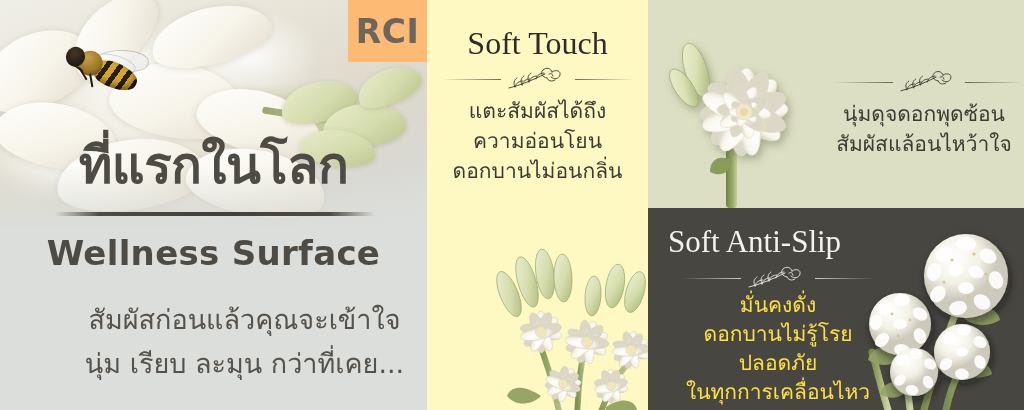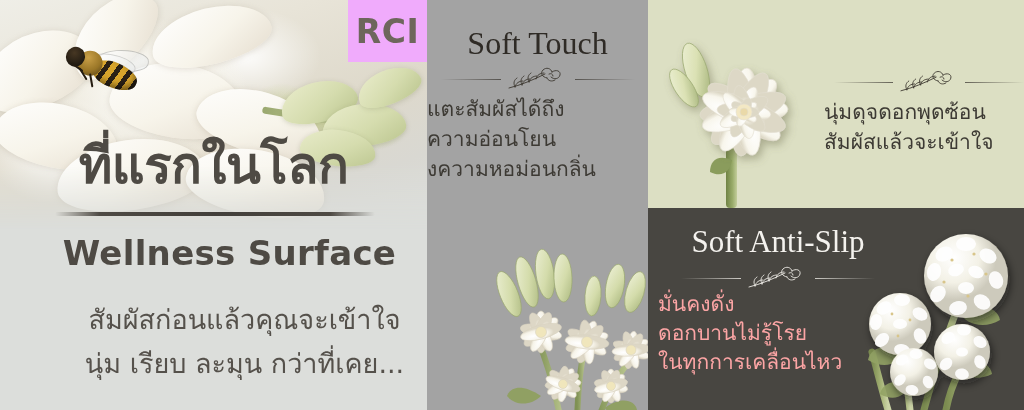--- a/index.html
+++ b/index.html
@@ -59,45 +59,45 @@
     font-family:"DejaVu Sans","Liberation Sans",sans-serif;
     font-size:51px;line-height:1;font-weight:700;color:#4e4a44;
     letter-spacing:-.5px;white-space:nowrap;
   }
   .rule{
     position:absolute;left:55px;top:212px;width:320px;height:4px;
     background:linear-gradient(90deg,rgba(78,74,68,0) 0%,#4e4a44 14%,#423f3a 50%,#4e4a44 86%,rgba(78,74,68,0) 100%);
     border-radius:2px;
   }
   .subhead-en{
-    position:absolute;left:16px;top:233px;width:427px;text-align:center;
+    position:absolute;left:0;top:233px;width:427px;text-align:center;
     font-family:"DejaVu Sans","Liberation Sans",sans-serif;
     font-size:34px;font-weight:700;color:#4e4a44;letter-spacing:.3px;white-space:nowrap;
   }
   .body-th{
     position:absolute;left:0;width:427px;text-align:center;
     font-family:"DejaVu Sans","Liberation Sans",sans-serif;
     font-size:27px;font-weight:400;color:#55514b;white-space:nowrap;margin-left:31px;
   }
   .body-th.l1{top:298px;}
   .body-th.l2{top:342px;}
 
   .rci-badge{
     position:absolute;left:348px;top:0;width:79px;height:62px;
-    background:#f0abfc;display:flex;align-items:center;justify-content:center;
+    background:#fdba74;display:flex;align-items:center;justify-content:center;
   }
   .rci-badge span{
     font-family:"DejaVu Sans","Liberation Sans",sans-serif;
     font-size:33px;font-weight:700;color:#6e665c;letter-spacing:.5px;
   }
 
   
   .panel-beige{
     position:absolute;left:427px;top:0;width:221px;height:410px;
-    background:#a3a3a3;overflow:hidden;
+    background:#fef9c3;overflow:hidden;
   }
   
   .panel-green{
     position:absolute;left:648px;top:0;width:376px;height:208px;
     background:#dcdfc3;overflow:hidden;
   }
   
   .panel-dark{
     position:absolute;left:648px;top:208px;width:376px;height:202px;
     background:#484641;overflow:hidden;
@@ -112,42 +112,42 @@
 
   .ornament{display:flex;align-items:center;justify-content:center;}
   .ornament .orn-line{height:1px;width:60px;}
   .orn-line.dk{background:linear-gradient(90deg,rgba(60,56,50,0),rgba(60,56,50,.75));}
   .orn-line.dk.r{background:linear-gradient(90deg,rgba(60,56,50,.75),rgba(60,56,50,0));}
   .orn-line.lt{background:linear-gradient(90deg,rgba(238,236,230,0),rgba(238,236,230,.8));}
   .orn-line.lt.r{background:linear-gradient(90deg,rgba(238,236,230,.8),rgba(238,236,230,0));}
   .orn-svg{margin:0 6px;display:block;}
 
   .card-body{
-    font-family:Liberation Mono, monospace;
-    font-weight:400;text-align:left;white-space:nowrap;
+    font-family:Liberation Serif, serif;
+    font-weight:400;text-align:center;white-space:nowrap;
   }
   .body-dark{color:#3d3a34;}
-  .body-light{color:#fca5a5;}
+  .body-light{color:#fde047;}
 
   
   .st-title{position:absolute;left:0;top:25px;width:221px;text-align:center;font-size:32px;}
   .st-orn{position:absolute;left:0;top:66px;width:221px;}
   .st-body{position:absolute;left:0;top:96px;width:221px;font-size:21px;line-height:30px;}
 
   
   .spray{position:absolute;left:18px;bottom:-26px;width:220px;height:190px;}
 
   
   .sm-title{position:absolute;left:186px;top:28px;width:190px;text-align:center;font-size:31px;}
   .sm-orn{position:absolute;left:186px;top:69px;width:190px;}
   .sm-body{position:absolute;left:176px;top:99px;width:200px;font-size:21px;line-height:30px;}
   .matt-flower{position:absolute;left:14px;top:34px;width:160px;height:174px;}
 
   
-  .sa-title{position:absolute;left:20px;top:16px;width:220px;text-align:center;font-size:31px;}
+  .sa-title{position:absolute;left:20px;top:16px;width:220px;text-align:left;font-size:31px;}
   .sa-orn{position:absolute;left:20px;top:57px;width:220px;}
   .sa-body{position:absolute;left:10px;top:83px;width:240px;font-size:21px;line-height:29px;}
   .globe-cluster{position:absolute;right:-6px;top:16px;width:190px;height:186px;}
 </style>
 </head>
 <body>
 
 <div class="banner">
 
   <div class="panel-left">
@@ -212,21 +212,21 @@
           <path d="M40 12 C41 15 45 16 48 14"></path>
           <path d="M42 8 C44 7 46 8 46 10"></path>
         </g>
       </svg>
       <span class="orn-line dk r"></span>
     </div>
 
     <div class="card-body body-dark st-body">
       <div>แตะสัมผัสได้ถึง</div>
       <div>ความอ่อนโยน</div>
-      <div>งความหอม่อนกลิ่น</div>
+      <div>ดอกบานไม่อนกลิ่น</div>
     </div>
 
     <svg class="spray" viewBox="0 0 220 190">
       <defs>
         <linearGradient id="gstem" x1="0" y1="0" x2="1" y2="0">
           <stop offset="0" stop-color="#7f9154"></stop>
             <stop offset="1" stop-color="#b8c48d"></stop>
         </linearGradient>
         <radialGradient id="gpet" cx="35%" cy="30%">
           <stop offset="0" stop-color="#ffffff"></stop>
@@ -326,21 +326,21 @@
           <path d="M45 6 C49 3 54 5 53 9 C52 13 47 14 44 11"></path>
           <path d="M40 12 C41 15 45 16 48 14"></path>
           <path d="M42 8 C44 7 46 8 46 10"></path>
         </g>
       </svg>
       <span class="orn-line dk r"></span>
     </div>
 
     <div class="card-body body-dark sm-body">
       <div>นุ่มดุจดอกพุดซ้อน</div>
-      <div>สัมผัสแล้วจะเข้าใจ</div>
+      <div>สัมผัสแล้อนไหว้าใจ</div>
     </div>
 
     <svg class="matt-flower" viewBox="0 0 160 174">
       <defs>
         <radialGradient id="gp2" cx="34%" cy="28%">
           <stop offset="0" stop-color="#ffffff"></stop>
             <stop offset="68%" stop-color="#f8f6ec"></stop>
             <stop offset="100%" stop-color="#ddd8c6"></stop>
         </radialGradient>
         <linearGradient id="gs2" x1="0" y1="0" x2="1" y2="0">
@@ -409,20 +409,21 @@
           <path d="M40 12 C41 15 45 16 48 14"></path>
           <path d="M42 8 C44 7 46 8 46 10"></path>
         </g>
       </svg>
       <span class="orn-line lt r"></span>
     </div>
 
     <div class="card-body body-light sa-body">
       <div>มั่นคงดั่ง</div>
       <div>ดอกบานไม่รู้โรย</div>
+      <div>ปลอดภัย</div>
       <div>ในทุกการเคลื่อนไหว</div>
     </div>
 
     <svg class="globe-cluster" viewBox="0 0 190 186">
       <defs>
         <radialGradient id="gball" cx="36%" cy="28%">
           <stop offset="0" stop-color="#ffffff"></stop>
             <stop offset="60%" stop-color="#f3f1e6"></stop>
             <stop offset="100%" stop-color="#cdcabc"></stop>
         </radialGradient>

